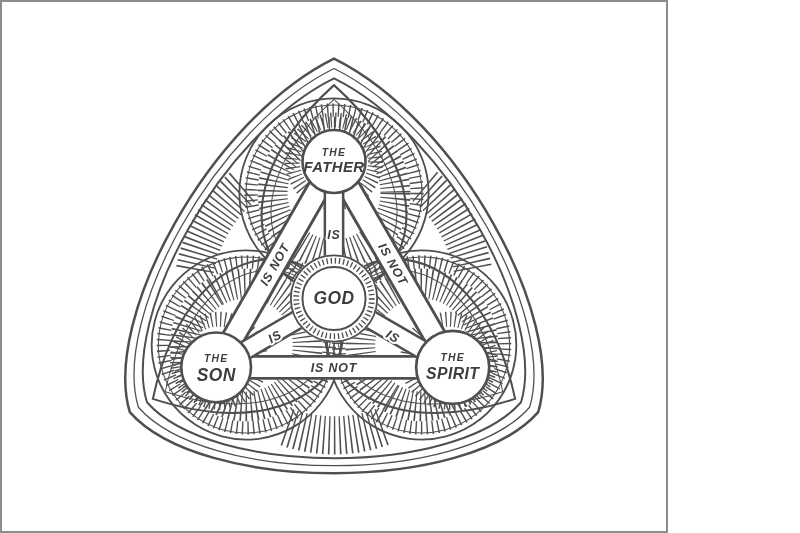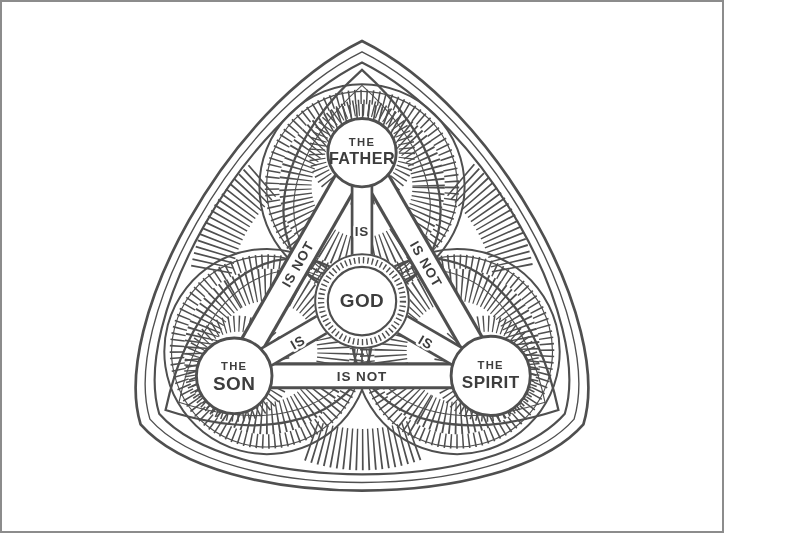--- a/index.html
+++ b/index.html
@@ -3,25 +3,26 @@
 <meta charset="utf-8">
 <style>
   :root{
     --line:#4f4f4f;
     --text:#3d3d3d;
     --background:#ffffff;
     --frame:#8c8c8c;
   }
   html,body{margin:0;padding:0;background:#fff;}
   .stage{
-    width:724px;height:533px;box-sizing:border-box;
+    width:668px;height:533px;box-sizing:border-box;
     border:2px solid var(--frame);
     background:var(--background);
     position:relative;overflow:hidden;
     font-family:"Liberation Sans", sans-serif;
+    font-style:italic;
   }
   svg{display:block;width:100%;height:100%;}
   .ln{fill:none;stroke:var(--line);}
   .bar-dark{stroke:var(--line);fill:none;}
   .bar-white{stroke:#fff;fill:none;}
   .lbl{
     font-family:"Liberation Sans", sans-serif;
     font-weight:700;
     fill:var(--text);
     text-anchor:middle;

